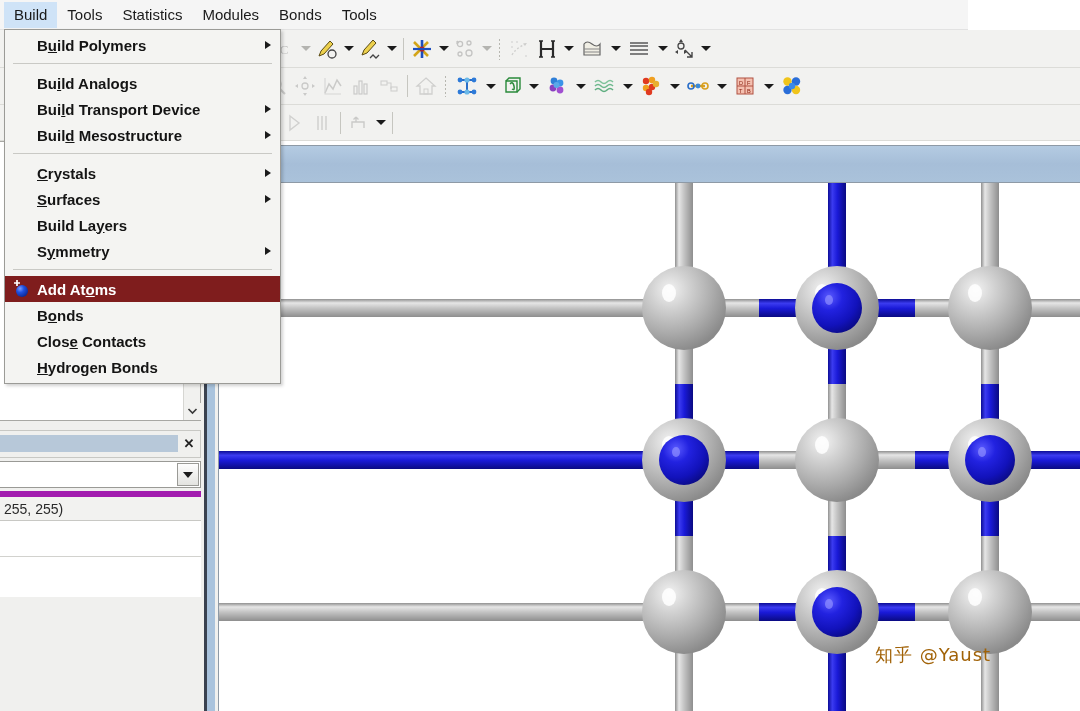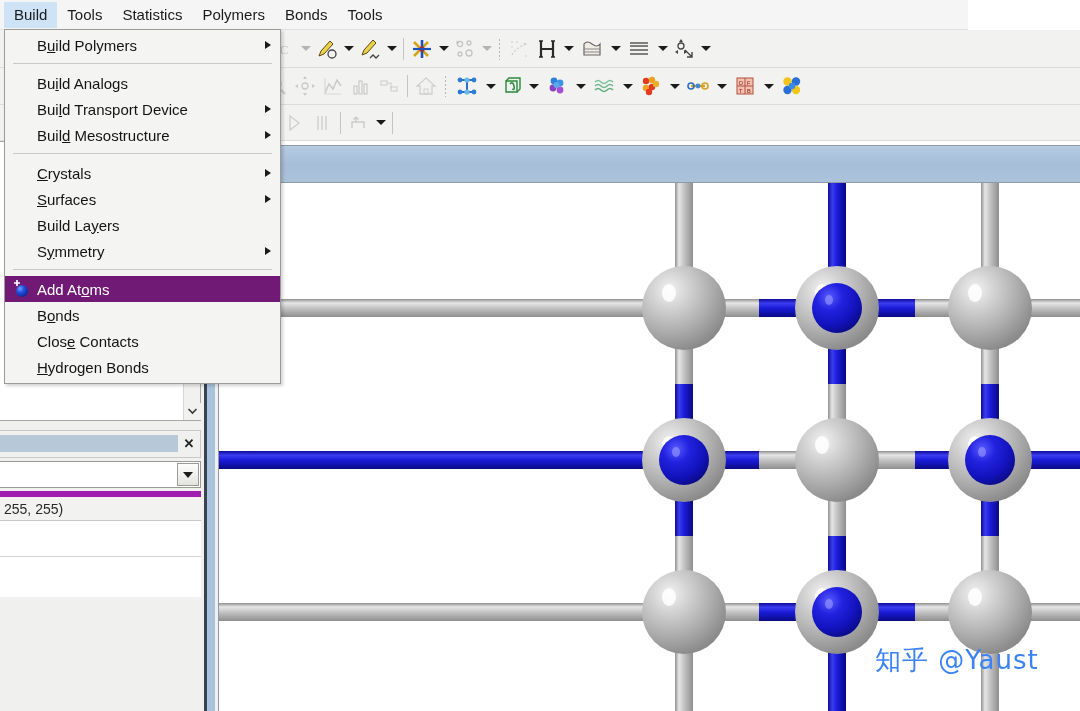--- a/index.html
+++ b/index.html
@@ -108,22 +108,22 @@
   #doccanvas {
     position: absolute; left: 0; top: 37px;
     width: 100%; height: 529px;
     background: #ffffff;
     overflow: hidden;
   }
   #structure-svg { display: block; }
   #watermark {
     position: absolute;
     left: 875px; top: 643px;
-    font-size: 26px;
-    color: #3b82f6;
+    font-size: 18px;
+    color: #a16207;
     letter-spacing: 1px;
     z-index: 8;
     white-space: nowrap;
     pointer-events: none;
     font-family: "DejaVu Sans", sans-serif;
   }
 
   
   #leftpane {
     position: absolute; left: 0; top: 141px;
@@ -242,31 +242,32 @@
 
   
   #buildmenu {
     position: absolute; left: 4px; top: 29px;
     width: 277px;
     background: #f4f4f2;
     border: 1px solid #9b9b97;
     z-index: 60;
     padding: 2px 0 3px 0;
     box-shadow: 2px 2px 3px rgba(0,0,0,0.18);
+    font-weight: bold;
   }
   .mi {
     position: relative;
     height: 26px;
     display: flex; align-items: center;
     padding-left: 32px; padding-right: 22px;
     font-size: 15px; color: #141414;
     white-space: nowrap;
     cursor: default;
   }
-  .mi.sel { background: #701a75; color: #ffffff; }
+  .mi.sel { background: #7f1d1d; color: #ffffff; }
   .mi .sub {
     position: absolute; right: 9px; top: 50%;
     transform: translateY(-50%);
     width: 0; height: 0;
     border-top: 4.5px solid transparent;
     border-bottom: 4.5px solid transparent;
     border-left: 6px solid #1b1b1b;
   }
   .mi-sep {
     height: 1px; margin: 5px 8px 6px 8px;
@@ -903,21 +904,21 @@
         <span class="caret"></span>
       </div>
 
     <div class="tb-item tb-sep"></div>
   </div>
 
   <div id="menubar">
     <div class="menu-top active">Build</div>
     <div class="menu-top">Tools</div>
     <div class="menu-top">Statistics</div>
-    <div class="menu-top">Polymers</div>
+    <div class="menu-top">Modules</div>
     <div class="menu-top">Bonds</div>
     <div class="menu-top">Tools</div>
   </div>
 
   <div id="buildmenu">
 
     <div class="mi">
       <span class="mi-label">B<span class="und">u</span>ild Polymers</span>
       <span class="sub"></span>
     </div>

